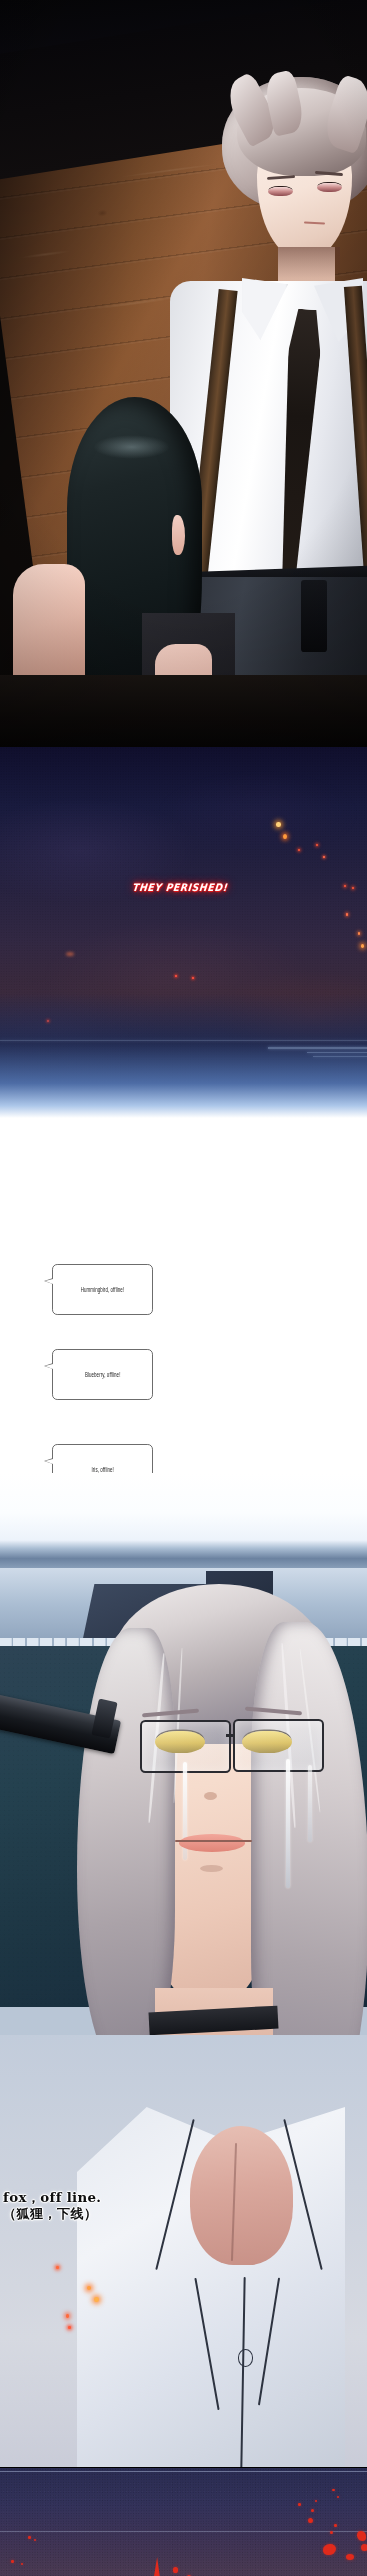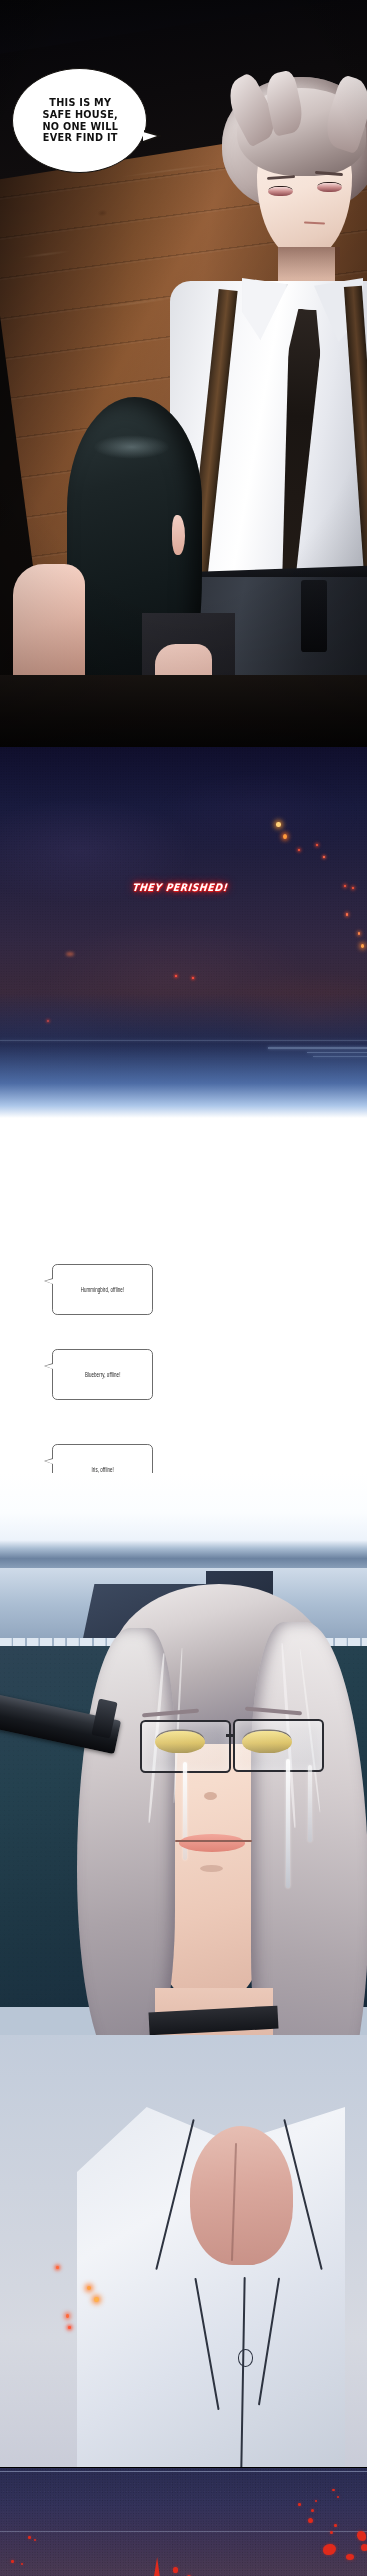--- a/index.html
+++ b/index.html
@@ -326,27 +326,20 @@
     <div class="girlHair"></div>
     <div class="girlShine"></div>
     <div class="girlEar"></div>
     <div class="girlBody"></div>
     <div class="girlSkin2"></div>
     <div class="girlArm"></div>
 
     <div class="floor"></div>
     <div class="vig"></div>
 
-    <div class="balloon" id="b1">
-      <span class="txt">THIS IS MY
-SAFE HOUSE,
-NO ONE WILL
-EVER FIND IT</span>
-      <span class="tail"></span>
-    </div>
   </div>
 
   <div class="panel" id="p2">
     <div class="clouds"></div>
     <div class="noise"></div>
 
     <div class="ember" style="left:276px;top:75px;width:4.6px;height:4.6px;background:#ffd27a;box-shadow:0 0 5.2px 1.5px rgba(255,150,40,.85);"></div>
     <div class="ember" style="left:283px;top:87px;width:4.1px;height:5.2px;background:#ff9a3c;box-shadow:0 0 4.6px 1.5px rgba(255,110,30,.8);"></div>
     <div class="ember" style="left:316px;top:97px;width:2.1px;height:2.1px;background:#ff5a3a;box-shadow:0 0 3.1px 1px rgba(255,70,40,.8);"></div>
     <div class="ember" style="left:298px;top:102px;width:2.1px;height:2.1px;background:#ff5a3a;box-shadow:0 0 3.1px 1px rgba(255,70,40,.8);"></div>
@@ -435,20 +428,24 @@
     <div class="fold" style="left:268px;top:804px;width:1.5px;height:129px;transform:rotate(9deg);"></div>
     <div class="fold" style="left:242px;top:804px;width:1.5px;height:191px;transform:rotate(1deg);"></div>
     <div class="btnRing"></div>
 
     <div class="ember" style="left:56px;top:793px;width:2.6px;height:2.6px;background:#ff6a3a;box-shadow:0 0 3.6px 1.5px rgba(255,80,40,.8);"></div>
     <div class="ember" style="left:87px;top:813px;width:4.1px;height:4.1px;background:#ffa040;box-shadow:0 0 5.2px 2.1px rgba(255,120,40,.85);"></div>
     <div class="ember" style="left:94px;top:824px;width:4.6px;height:4.6px;background:#ffb04a;box-shadow:0 0 5.7px 2.1px rgba(255,130,45,.85);"></div>
     <div class="ember" style="left:66px;top:841px;width:2.6px;height:3.6px;background:#ff6a3a;box-shadow:0 0 4.1px 1.5px rgba(255,80,40,.8);"></div>
     <div class="ember" style="left:68px;top:853px;width:2.6px;height:2.6px;background:#ff5a3a;box-shadow:0 0 3.6px 1.5px rgba(255,70,40,.8);"></div>
 
+    <div class="caption">
+      <div class="l1">fox，off line.</div>
+      <div class="l2">（狐狸，下线）</div>
+    </div>
   </div>
 
   <div class="panel" id="p5">
     <div class="tex"></div>
     <div class="hairline"></div>
     <div class="hairline2"></div>
 
     <div class="blood" style="left:332px;top:20.6px;width:2.6px;height:2.6px;"></div>
     <div class="blood" style="left:337px;top:28px;width:2.1px;height:2.1px;"></div>
     <div class="blood" style="left:315px;top:32px;width:2.1px;height:2.1px;"></div>

